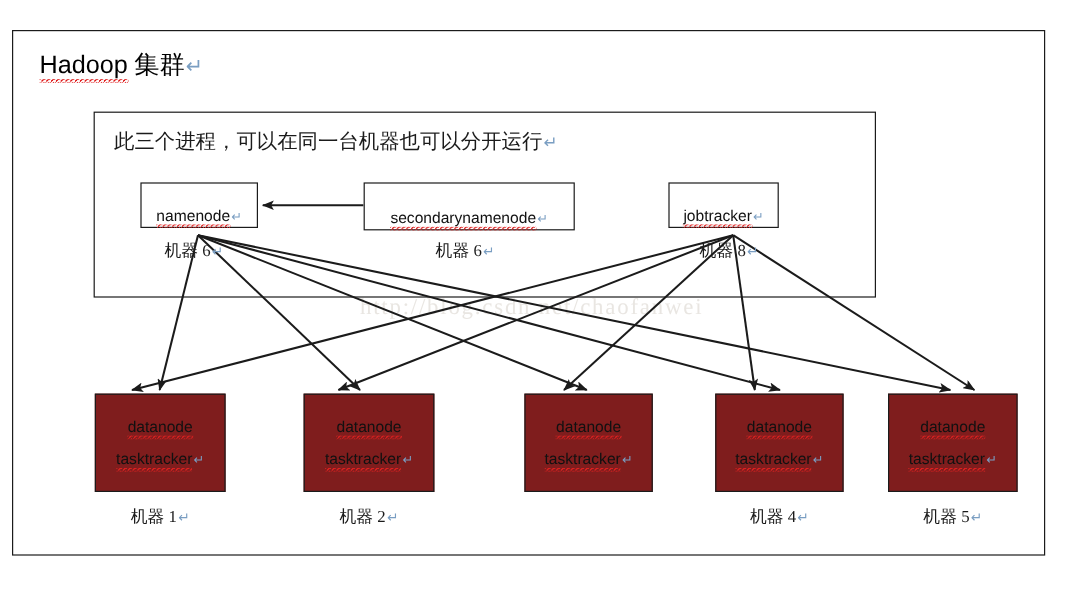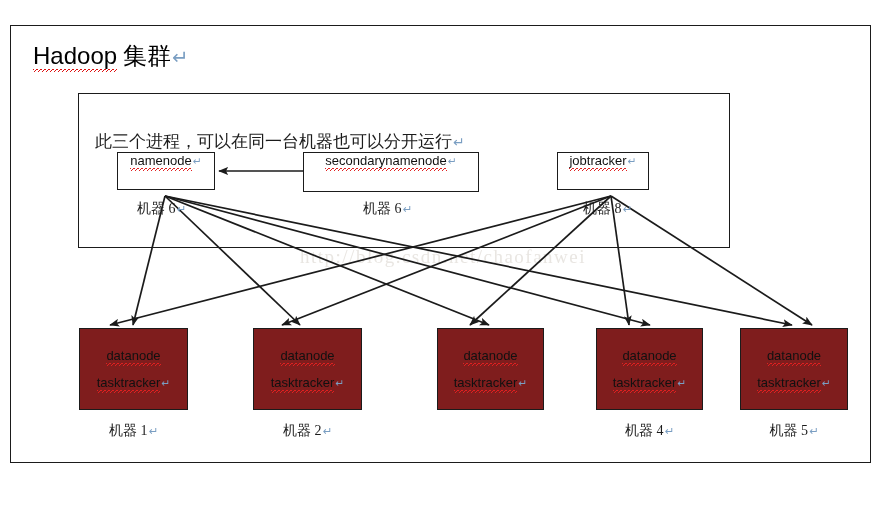--- a/index.html
+++ b/index.html
@@ -44,21 +44,21 @@
     left: 78px; top: 93px;
     width: 652px; height: 155px;
     border: 1.6px solid #1b1b1b;
     box-sizing: border-box;
     z-index: 3;
     background: transparent;
   }
   .cluster-title {
     position: absolute;
     left: 33px; top: 40px;
-    font-size: 24px;
+    font-size: 21px;
     color: #000;
     white-space: nowrap;
     z-index: 4;
   }
   .cluster-title .latin {
     font-family: "Liberation Sans", "DejaVu Sans", sans-serif;
     border-bottom: 0;
     background-image: repeating-linear-gradient(135deg,
         #d11 0px, #d11 1px, transparent 1px, transparent 2.2px);
     background-repeat: repeat-x;
@@ -66,38 +66,37 @@
     background-position: 0 100%;
     padding-bottom: 3px;
   }
   .note-text {
     position: absolute;
     left: 95px; top: 106px;
     font-size: 17px;
     color: #1b1b1b;
     white-space: nowrap;
     z-index: 4;
-    margin-top: 24px;
   }
   .pilcrow {
     color: #7a9ec2;
     font-size: 0.82em;
     font-family: "Liberation Sans", "DejaVu Sans", sans-serif;
     vertical-align: baseline;
     padding-left: 1px;
   }
   
   .proc-box {
     position: absolute;
     border: 1.6px solid #1b1b1b;
     box-sizing: border-box;
     background: #ffffff;
     z-index: 6;
     display: flex;
-    align-items: flex-start;
+    align-items: flex-end;
     justify-content: center;
   }
   .proc-label {
     font-family: "Liberation Sans", "DejaVu Sans", sans-serif;
     font-size: 13px;
     color: #111;
     white-space: nowrap;
     position: relative;
     padding-bottom: 2px;
   }

